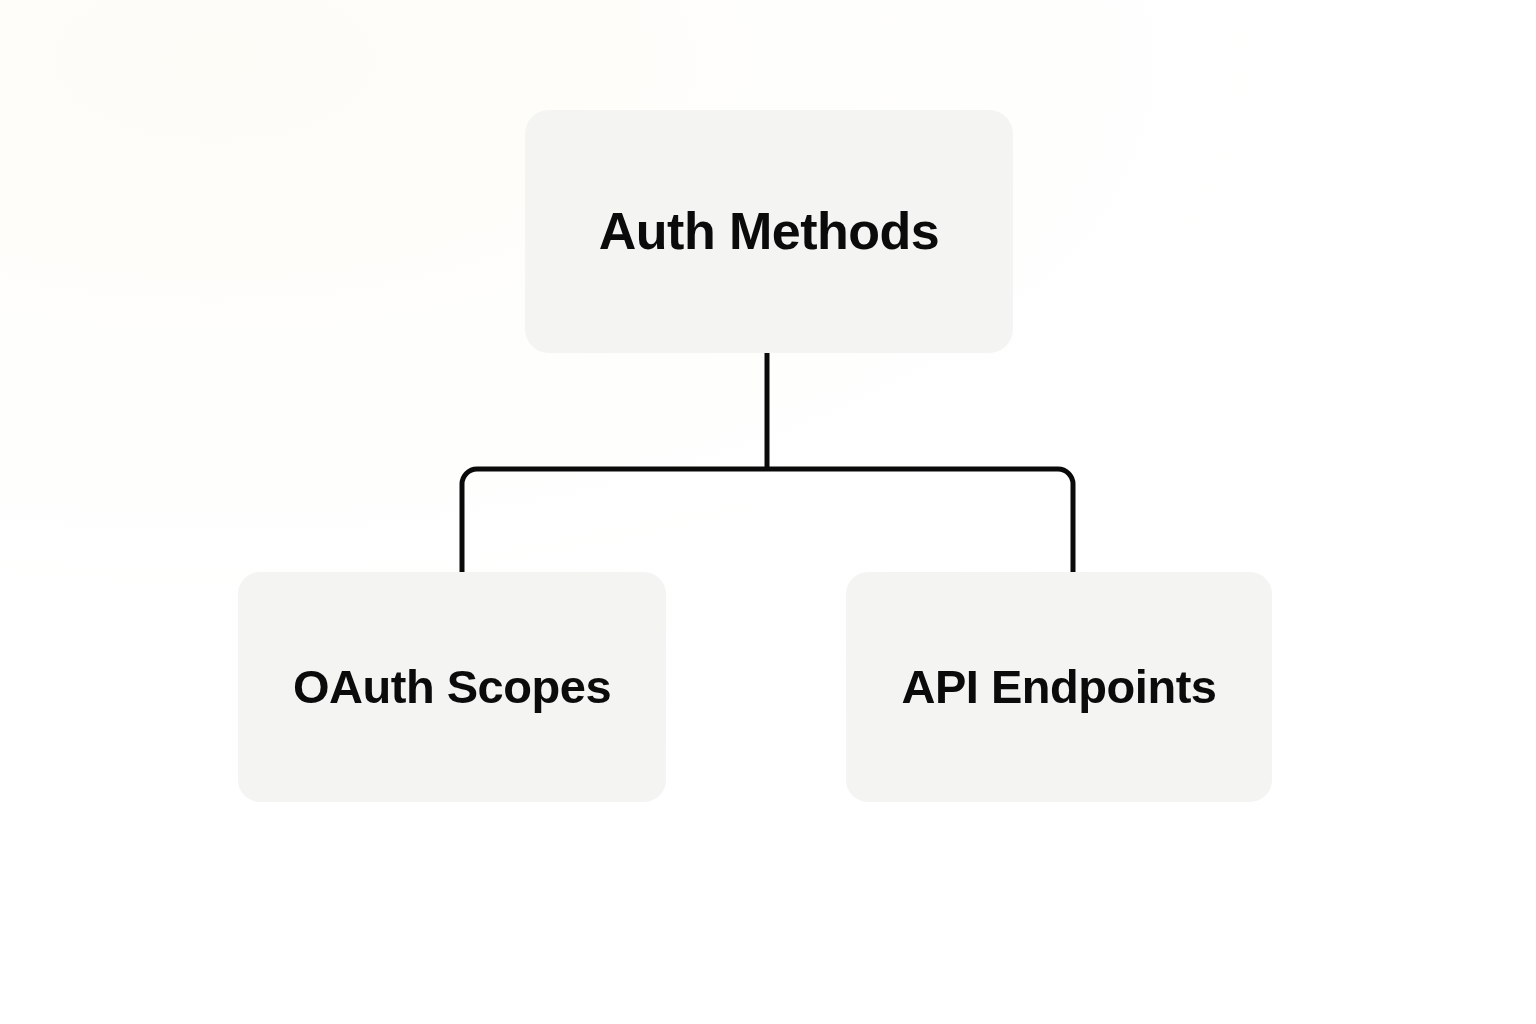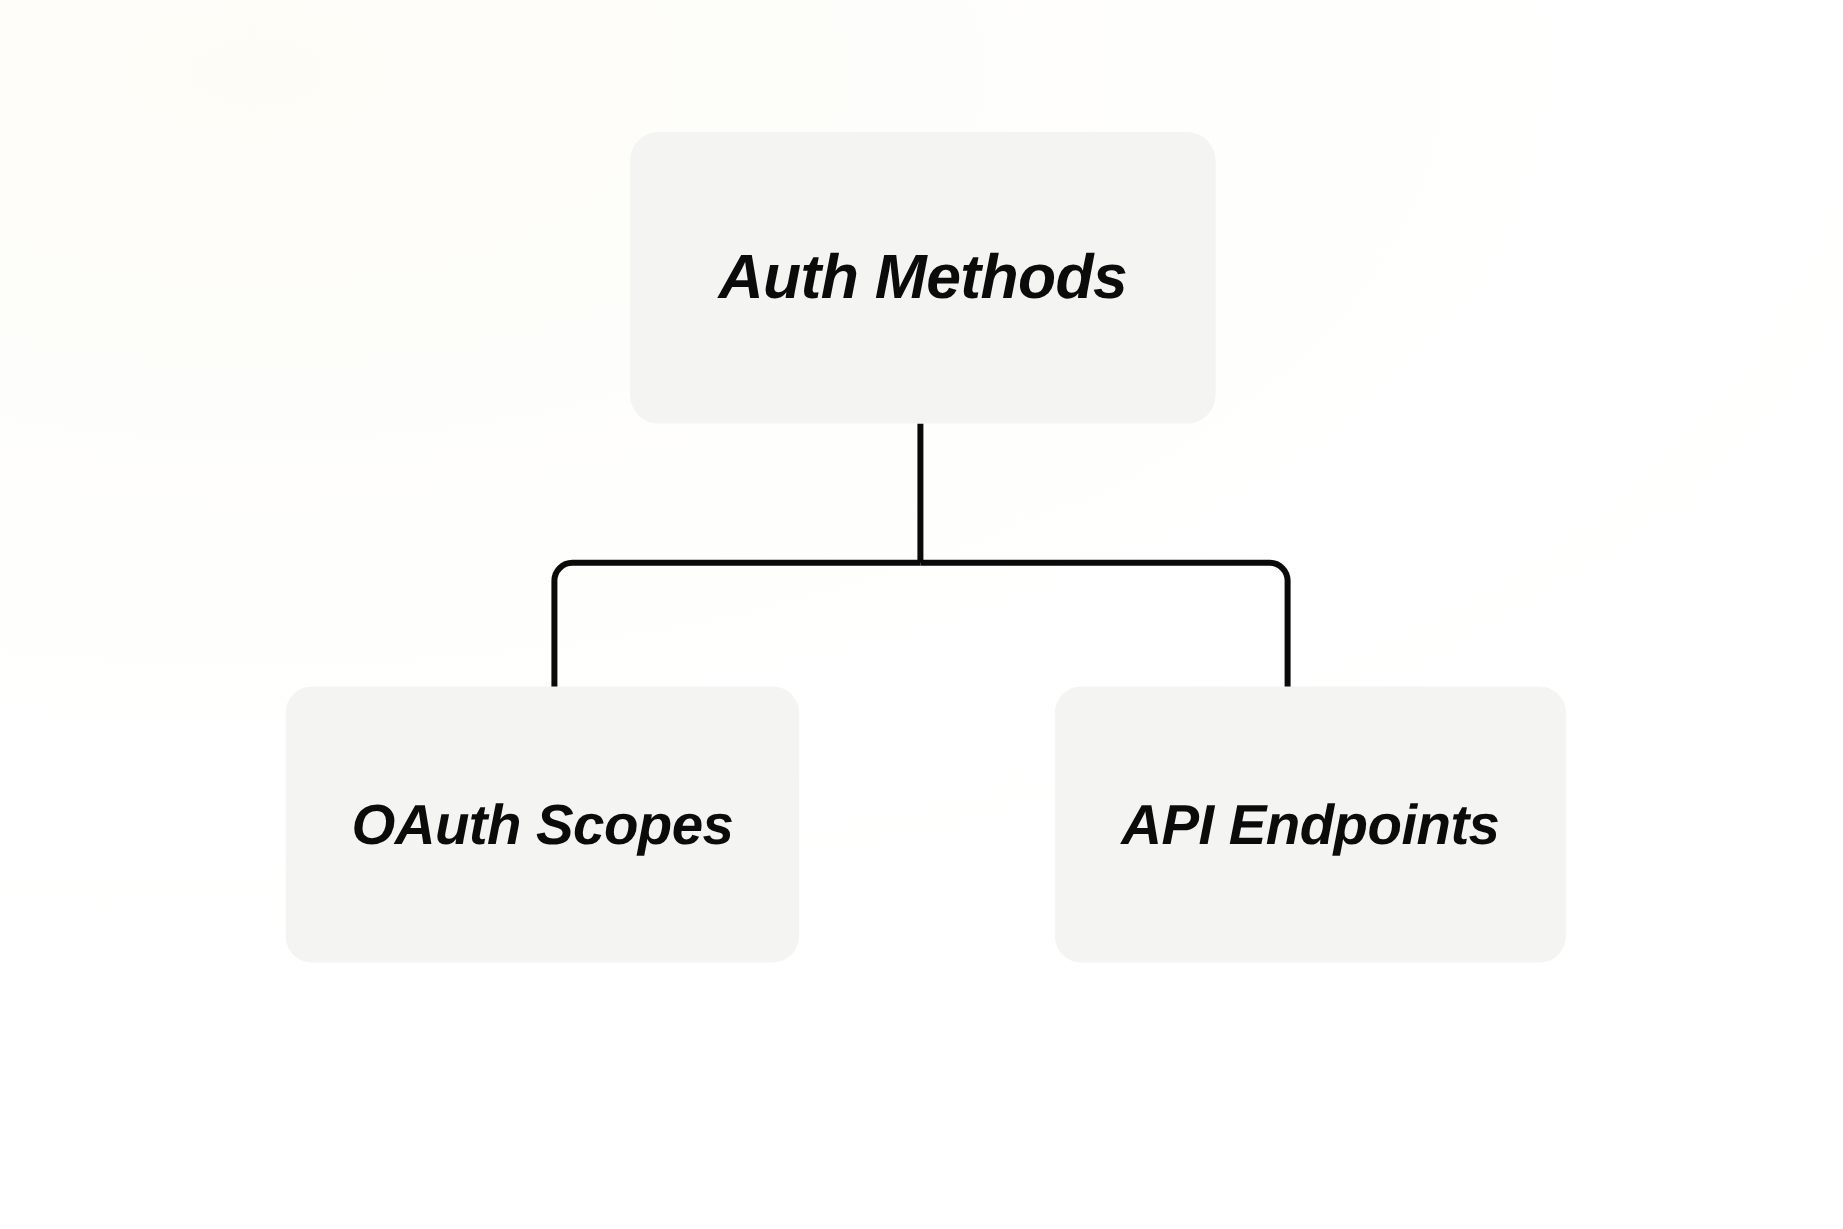--- a/index.html
+++ b/index.html
@@ -12,21 +12,20 @@
   #canvas {
     position: relative;
     width: 1536px;
     height: 980px;
     overflow: hidden;
     font-family: "Liberation Sans", "DejaVu Sans", sans-serif;
     background-color: #fefefd;
     background-image:
       radial-gradient(120% 95% at 14% 6%, #fdfcf7 0%, #fefefd 42%, #ffffff 78%),
       linear-gradient(140deg, #fdfcf8 0%, #ffffff 55%);
-    font-style: italic;
   }
 
   #edge-layer {
     position: absolute;
     left: 0;
     top: 0;
     width: 1536px;
     height: 1024px;
     pointer-events: none;
   }
@@ -69,21 +68,21 @@
     top: 572px;
     width: 428px;
     height: 230px;
   }
   #node-left .node-label {
     font-size: 47px;
   }
 
   
   #node-right {
-    left: 879px;
+    left: 846px;
     top: 572px;
     width: 426px;
     height: 230px;
   }
   #node-right .node-label {
     font-size: 47px;
   }
 </style>
 </head>
 <body>

